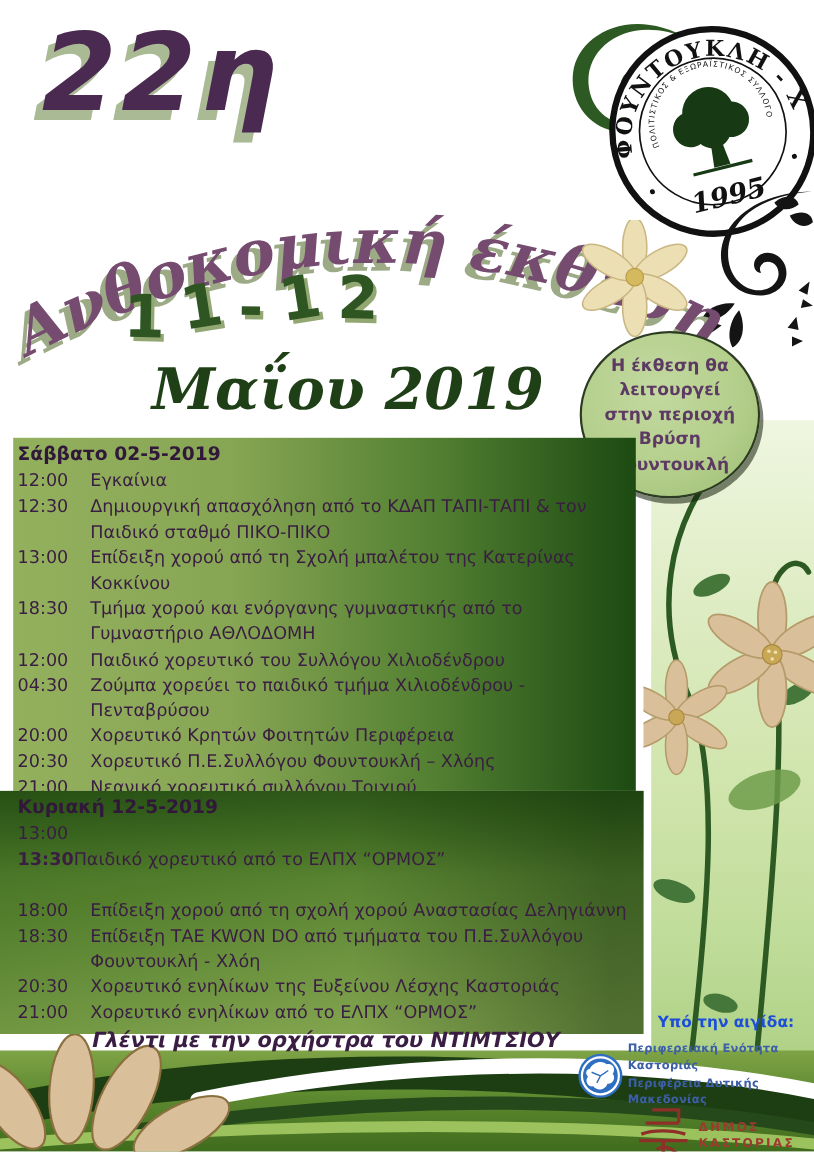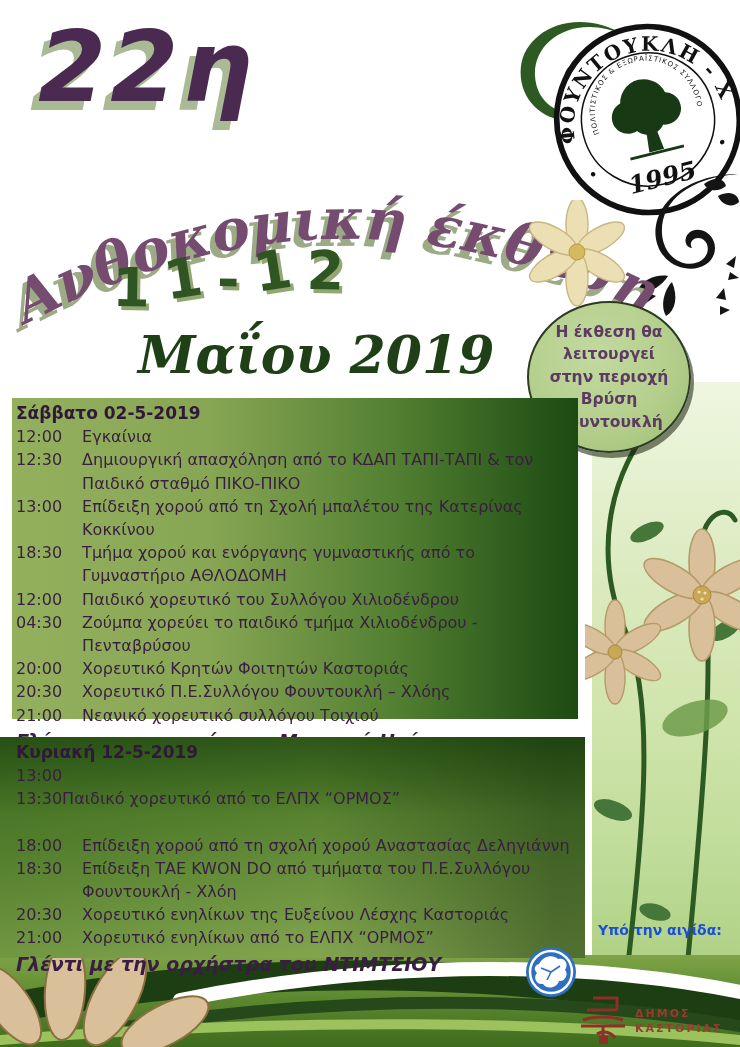--- a/index.html
+++ b/index.html
@@ -52,35 +52,35 @@
   }
   .bubble-lines{font-size:15.5px;font-weight:bold;color:#5d3a63;line-height:1.45;}
   
   .panel{position:absolute;z-index:7;color:#3a1d42;font-size:16px;line-height:23.2px;}
   .panel-sat{
     left:12px;top:398px;width:566px;height:321px;
     background:linear-gradient(90deg,#93b05d 0%,#87a654 35%,#527f31 68%,#1c4a12 100%);
     padding:4px 8px 0 4px;box-sizing:border-box;
   }
   .panel-sun{
-    left:0px;top:737px;width:585px;height:221px;
+    left:0px;top:719px;width:585px;height:221px;
     background:
       linear-gradient(to right, rgba(0,0,0,0) 55%, rgba(8,38,4,.45) 95%),
       linear-gradient(to bottom, rgba(10,45,5,.40) 0%, rgba(10,45,5,0) 35%),
       linear-gradient(170deg,#3a681f 0%,#527e2c 35%,#8bab55 95%);
     padding:4px 8px 0 16px;box-sizing:border-box;
   }
   .day-header{font-size:17px;font-weight:bold;margin:0;color:#31183a;}
   .ev-row{display:flex;}
   .ev-time{flex:0 0 46px;margin-right:20px;white-space:nowrap;}
   .ev-text{flex:1;}
-  .ev-row.nogap .ev-time{flex:0 0 auto;margin-right:0;}
+  .ev-row.nogap .ev-time{flex:0 0 auto;margin-right:0;font-weight:bold;}
   .ev-row.gapb{margin-bottom:23px;}
   .finale{
-    font-size:19px;font-weight:bold;font-style:italic;
+    text-align:center;font-size:19px;font-weight:bold;font-style:italic;
     margin-top:3px;color:#3a1d42;
   }
   
   .bottom-band{
     position:absolute;left:0;top:955px;width:740px;height:92px;z-index:4;
     background:linear-gradient(180deg,#7fa346 0%,#5d8a30 45%,#3f6b1d 100%);
   }
   .waves-svg{position:absolute;left:0;top:930px;z-index:5;}
   .flower-bl-svg{position:absolute;left:0;top:940px;z-index:6;}
   
@@ -242,21 +242,21 @@
         <div class="ev-row">
           <span class="ev-time">12:00</span>
           <span class="ev-text">Παιδικό χορευτικό του Συλλόγου Χιλιοδένδρου</span>
         </div>
         <div class="ev-row">
           <span class="ev-time">04:30</span>
           <span class="ev-text">Ζούμπα χορεύει το παιδικό τμήμα Χιλιοδένδρου - Πενταβρύσου</span>
         </div>
         <div class="ev-row">
           <span class="ev-time">20:00</span>
-          <span class="ev-text">Χορευτικό Κρητών Φοιτητών Καστοριάς</span>
+          <span class="ev-text">Χορευτικό Κρητών Φοιτητών Περιφέρεια</span>
         </div>
         <div class="ev-row">
           <span class="ev-time">20:30</span>
           <span class="ev-text">Χορευτικό  Π.Ε.Συλλόγου Φουντουκλή – Χλόης</span>
         </div>
         <div class="ev-row">
           <span class="ev-time">21:00</span>
           <span class="ev-text">Νεανικό χορευτικό συλλόγου Τοιχιού</span>
         </div>
       </div>
@@ -314,20 +314,24 @@
 
   <div class="sponsors">
     <div class="aegis">Υπό την αιγίδα:</div>
     <div class="sponsor-row">
       <svg width="52" height="52" viewBox="0 0 52 52">
         <circle cx="26" cy="26" r="25" fill="#2f6fc1"></circle>
         <circle cx="26" cy="26" r="21" fill="none" stroke="#ffffff" stroke-width="2.5"></circle>
         <path d="M 14,18 C 18,10 28,8 33,13 C 40,11 44,18 40,24 C 44,28 40,36 34,35 C 32,42 22,44 18,38 C 11,39 8,31 12,27 C 8,23 10,19 14,18 Z" fill="#ffffff"></path>
         <path d="M 16,22 L 26,26 L 22,34 M 26,26 L 35,20" stroke="#2f6fc1" stroke-width="1.6" fill="none"></path>
       </svg>
+      <div class="region-text">
+        <div>Περιφερειακή Ενότητα Καστοριάς</div>
+        <div>Περιφέρεια Δυτικής Μακεδονίας</div>
+      </div>
     </div>
     <div class="muni-row">
       <svg width="58" height="54" viewBox="0 0 58 54">
         <g stroke="#8e2f28" fill="none" stroke-width="3">
           <path d="M 20,4 L 44,4 L 44,16"></path>
           <path d="M 14,16 L 44,16"></path>
           <path d="M 10,26 C 20,22 38,22 50,26"></path>
           <path d="M 8,32 L 52,32"></path>
           <path d="M 30,32 L 30,50"></path>
           <path d="M 24,40 C 30,36 38,38 42,44"></path>

